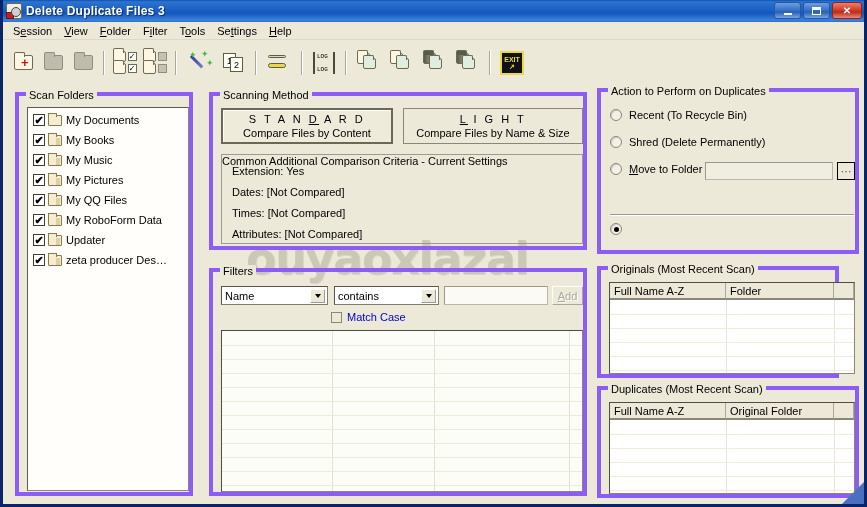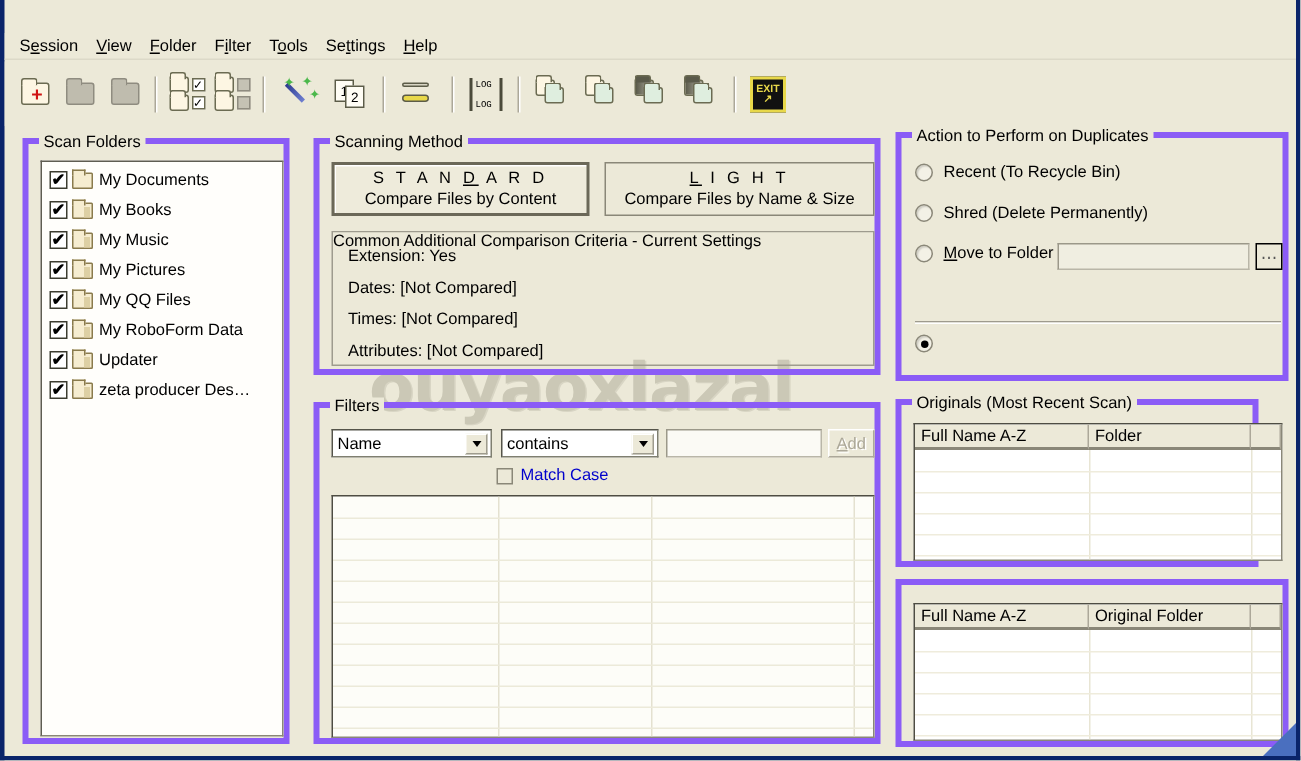--- a/index.html
+++ b/index.html
@@ -438,20 +438,33 @@
     width: 0; height: 0;
     border-left: 22px solid transparent;
     border-bottom: 22px solid #4a6fbf;
   }
 </style>
 </head>
 <body>
 
 <div id="app">
 
+  <div id="titlebar">
+    <div class="app-icon"></div>
+    <div id="title-text">Delete Duplicate Files 3</div>
+    <div id="win-buttons">
+      <div class="wbtn">
+          <span class="mn"></span>
+        </div>
+      <div class="wbtn">
+          <span class="mx"></span>
+        </div>
+      <div class="wbtn close">✕</div>
+    </div>
+  </div>
 
   <div id="menubar">
     <div class="menu-item"><span>S<u>e</u>ssion</span></div>
     <div class="menu-item"><span><u>V</u>iew</span></div>
     <div class="menu-item"><span><u>F</u>older</span></div>
     <div class="menu-item"><span>F<u>i</u>lter</span></div>
     <div class="menu-item"><span>T<u>o</u>ols</span></div>
     <div class="menu-item"><span>Se<u>t</u>tings</span></div>
     <div class="menu-item"><span><u>H</u>elp</span></div>
   </div>
@@ -697,20 +710,21 @@
         <div class="hline" style="top:14px"></div>
           <div class="hline" style="top:28px"></div>
         <div class="hline" style="top:42px"></div>
           <div class="hline" style="top:56px"></div>
         <div class="hline" style="top:70px"></div>
       </div>
     </div>
   </div>
 
   <div class="group" id="duplicates-group">
+    <div class="glegend">Duplicates (Most Recent Scan)</div>
     <div class="lv">
       <div class="lv-head">
         <div class="lv-th" style="width:116px">Full Name A-Z</div>
         <div class="lv-th" style="width:108px">Original Folder</div>
         <div class="lv-th" style="flex:1"></div>
       </div>
       <div class="lv-body">
         <div class="vline" style="left:116px"></div>
         <div class="vline" style="left:224px"></div>
         <div class="hline" style="top:14px"></div>

